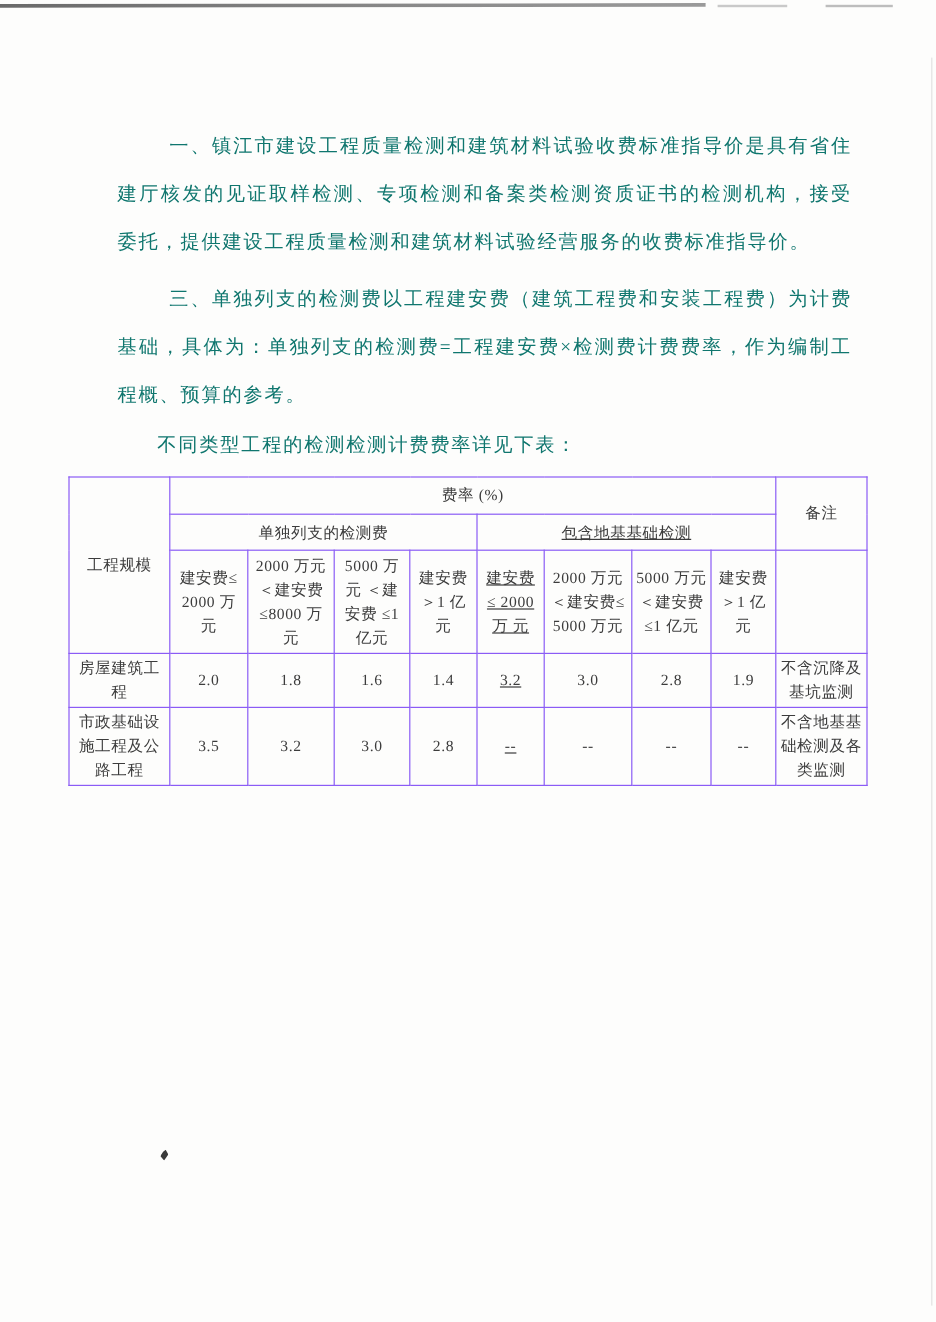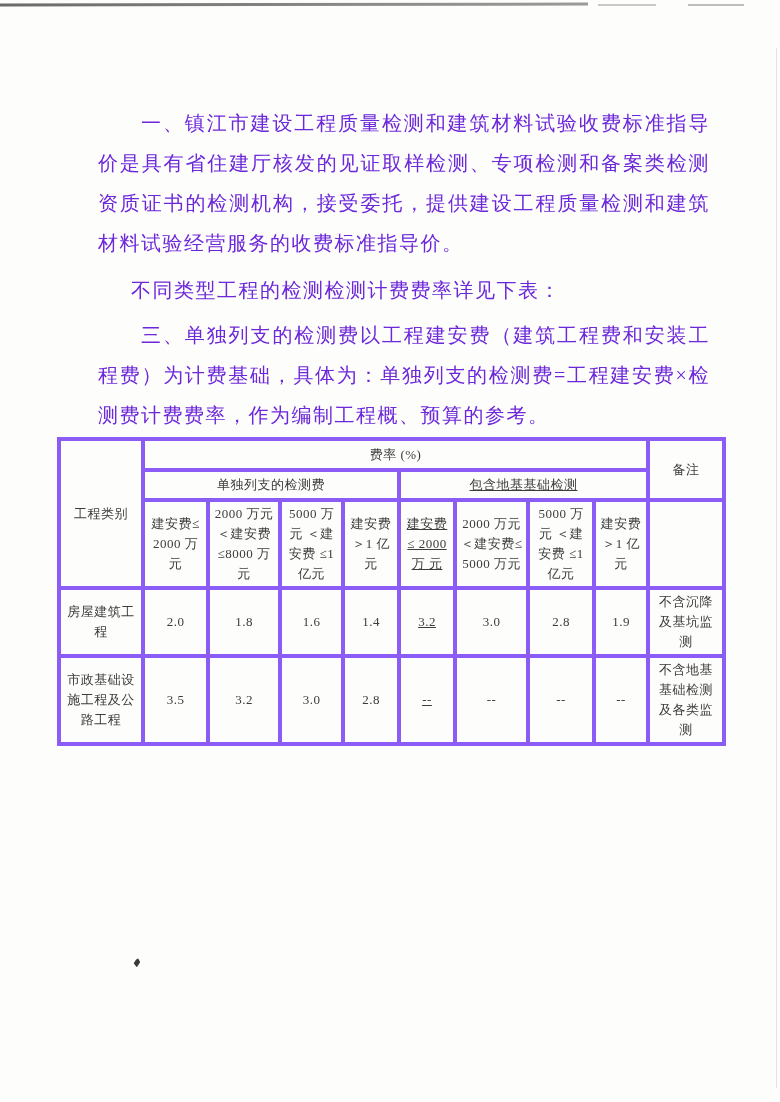--- a/index.html
+++ b/index.html
@@ -26,44 +26,44 @@
   .scan-speck {
     position: absolute; left: 134px; top: 958px; width: 6px; height: 9px;
     background: #3a3a3a; transform: rotate(18deg);
     clip-path: polygon(45% 0, 100% 35%, 70% 100%, 0 70%, 20% 25%);
   }
 
   .content {
     position: absolute; top: 103px; left: 98px; width: 612px;
   }
   .para {
-    font-size: 20px;
+    font-size: 16px;
     line-height: 40px;
     letter-spacing: 1.5px;
     margin: 0 0 2px 0;
     text-indent: 43px;
     text-align: justify;
     text-justify: inter-character;
-    color: #6d28d9;
+    color: #0f766e;
   }
   .para.p1 { margin-bottom: 7px; }
   .para.lead { text-indent: 33px; margin-bottom: 5px; }
   .para.last { margin-top: 1px; }
 
   table.fee-table {
     border-collapse: collapse;
     table-layout: fixed;
     width: 665px;
     margin-left: -41px;
     font-family: "Liberation Serif", serif;
     color: #3c3c3c;
     margin-bottom: 1px;
   }
   table.fee-table td {
-    border: 4px solid #8b5cf6;
+    border: 1px solid #8b5cf6;
     text-align: center;
     vertical-align: middle;
     font-size: 13px;
     line-height: 20px;
     letter-spacing: 0.5px;
     padding: 2px 3px;
     overflow: hidden;
   }
   table.fee-table { border: 1.5px solid #4c4c4c; }
   tr.r1 { height: 31px; }
@@ -87,39 +87,39 @@
 <div class="page">
 
   <div class="scan-top-line"></div>
   <div class="scan-top-dash1"></div>
   <div class="scan-top-dash2"></div>
   <div class="scan-right-line"></div>
 
   <div class="content">
 
     <p class="para p1">一、镇江市建设工程质量检测和建筑材料试验收费标准指导价是具有省住建厅核发的见证取样检测、专项检测和备案类检测资质证书的检测机构，接受委托，提供建设工程质量检测和建筑材料试验经营服务的收费标准指导价。</p>
+    <p class="para p3">三、单独列支的检测费以工程建安费（建筑工程费和安装工程费）为计费基础，具体为：单独列支的检测费=工程建安费×检测费计费费率，作为编制工程概、预算的参考。</p>
     <p class="para lead">不同类型工程的检测检测计费费率详见下表：</p>
-    <p class="para p3">三、单独列支的检测费以工程建安费（建筑工程费和安装工程费）为计费基础，具体为：单独列支的检测费=工程建安费×检测费计费费率，作为编制工程概、预算的参考。</p>
 
     <table class="fee-table">
       <colgroup>
         <col style="width:84px">
         <col style="width:65px">
         <col style="width:72px">
         <col style="width:63px">
         <col style="width:56px">
         <col style="width:56px">
         <col style="width:73px">
         <col style="width:66px">
         <col style="width:54px">
         <col style="width:76px">
       </colgroup>
       <tbody>
           <tr class="r1">
-        <td rowspan="3" class="category-head">工程类别</td>
+        <td rowspan="3" class="category-head">工程规模</td>
         <td colspan="8" class="rate-head">费率 (%)</td>
         <td rowspan="2" class="remark-head">备注</td>
       </tr>
       <tr class="r2">
         <td colspan="4">单独列支的检测费</td>
         <td colspan="4" class="group-start">包含地基基础检测</td>
       </tr>
       <tr class="r3">
         <td>建安费≤ 2000 万元</td>
         <td>2000 万元 ＜建安费 ≤8000 万 元</td>

